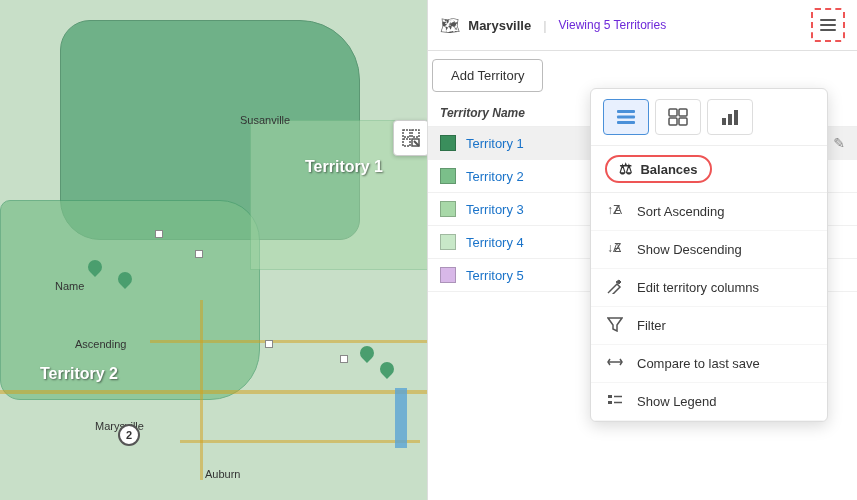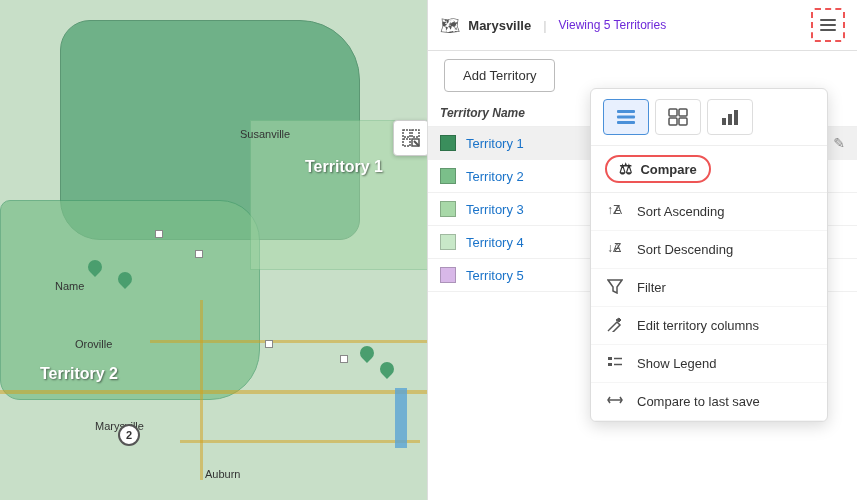--- a/index.html
+++ b/index.html
@@ -53,21 +53,21 @@
     .label-t1 { top: 158px; left: 305px; }
     .label-t2 { top: 365px; left: 40px; }
 
     
     .town-label {
       position: absolute;
       color: #333;
       font-size: 11px;
       pointer-events: none;
     }
-    .town-susanville { top: 128px; left: 240px; }
+    .town-susanville { top: 114px; left: 240px; }
     .town-chico { top: 280px; left: 55px; }
     .town-oroville { top: 338px; left: 75px; }
     .town-marysville { top: 420px; left: 95px; }
     .town-auburn { top: 468px; left: 205px; }
 
     
     .circle-badge {
       position: absolute;
       width: 22px; height: 22px;
       border-radius: 50%;
@@ -164,21 +164,21 @@
       display: flex; flex-direction: column; gap: 3px;
     }
     .hamburger-line {
       width: 16px; height: 2px;
       background: #555;
       border-radius: 1px;
     }
 
     
     .add-territory-btn {
-      margin: 8px 16px;
+      margin: 8px 4px;
       padding: 8px 18px;
       border: 1.5px solid #bbb;
       background: #fff;
       border-radius: 4px;
       cursor: pointer;
       font-size: 13px;
       color: #333;
       text-align: center;
       width: fit-content;
     }
@@ -330,21 +330,21 @@
   <div class="map-road-v" style="top:300px;left:200px;height:180px;width:3px;"></div>
   <div class="map-road-h" style="top:440px;left:180px;width:240px;height:3px;"></div>
 
   <div class="blue-strip" style="top:388px;left:395px;width:12px;height:60px;"></div>
 
   <div class="map-label label-t1">Territory 1</div>
   <div class="map-label label-t2">Territory 2</div>
 
   <div class="town-label town-susanville">Susanville</div>
   <div class="town-label town-chico">Name</div>
-  <div class="town-label town-oroville">Oroville</div>
+  <div class="town-label town-oroville">Ascending</div>
   <div class="town-label town-marysville" style="top:420px;left:95px;">Marysville</div>
   <div class="town-label town-auburn">Auburn</div>
 
   <div class="circle-badge">2</div>
 
   <div class="map-pin pin1"></div>
   <div class="map-pin pin2"></div>
   <div class="map-pin pin3"></div>
   <div class="map-pin pin4"></div>
 
@@ -437,79 +437,79 @@
         <rect x="2" y="10" width="4" height="7" fill="#555"></rect>
         <rect x="8" y="6" width="4" height="11" fill="#555"></rect>
         <rect x="14" y="2" width="4" height="15" fill="#555"></rect>
       </svg>
     </div>
   </div>
 
   <div class="balances-item">
     <div class="balances-badge">
       <span class="balances-icon">⚖</span>
-      <span>Compare</span>
+      <span>Balances</span>
     </div>
   </div>
 
   <div class="menu-item">
     <span class="menu-item-icon">
       <svg width="16" height="16" viewBox="0 0 16 16" fill="none">
         <text x="0" y="12" font-size="12" fill="#555">↑Z</text>
         <text x="7" y="12" font-size="12" fill="#555">A</text>
       </svg>
     </span>
     <span class="menu-item-label">Sort Ascending</span>
   </div>
 
   <div class="menu-item">
     <span class="menu-item-icon">
       <svg width="16" height="16" viewBox="0 0 16 16" fill="none">
         <text x="0" y="12" font-size="12" fill="#555">↓A</text>
         <text x="7" y="12" font-size="12" fill="#555">Z</text>
       </svg>
     </span>
-    <span class="menu-item-label">Sort Descending</span>
-  </div>
-
-  <div class="menu-item">
-    <span class="menu-item-icon">
-      <svg width="16" height="16" viewBox="0 0 16 16">
-        <polygon points="1,2 15,2 10,9 10,15 6,13 6,9" fill="none" stroke="#555" stroke-width="1.5"></polygon>
-      </svg>
-    </span>
-    <span class="menu-item-label">Filter</span>
+    <span class="menu-item-label">Show Descending</span>
   </div>
 
   <div class="menu-item">
     <span class="menu-item-icon">
       <svg width="16" height="16" viewBox="0 0 16 16">
         <path d="M2 14 L10 6 L13 9 L5 17" stroke="#555" stroke-width="1.5" fill="none"></path>
         <path d="M9 4 L12 2 L14 4 L12 6 Z" stroke="#555" stroke-width="1" fill="#555"></path>
         <line x1="2" y1="14" x2="1" y2="15" stroke="#555" stroke-width="1.5"></line>
       </svg>
     </span>
     <span class="menu-item-label">Edit territory columns</span>
+  </div>
+
+  <div class="menu-item">
+    <span class="menu-item-icon">
+      <svg width="16" height="16" viewBox="0 0 16 16">
+        <polygon points="1,2 15,2 10,9 10,15 6,13 6,9" fill="none" stroke="#555" stroke-width="1.5"></polygon>
+      </svg>
+    </span>
+    <span class="menu-item-label">Filter</span>
+  </div>
+
+  <div class="menu-item">
+    <span class="menu-item-icon">
+      <svg width="16" height="16" viewBox="0 0 16 16">
+        <line x1="1" y1="8" x2="15" y2="8" stroke="#555" stroke-width="1.5"></line>
+        <polyline points="3,5 1,8 3,11" fill="none" stroke="#555" stroke-width="1.5"></polyline>
+        <polyline points="13,5 15,8 13,11" fill="none" stroke="#555" stroke-width="1.5"></polyline>
+      </svg>
+    </span>
+    <span class="menu-item-label">Compare to last save</span>
   </div>
 
   <div class="menu-item">
     <span class="menu-item-icon">
       <svg width="16" height="16" viewBox="0 0 16 16">
         <rect x="1" y="3" width="4" height="3" fill="#555"></rect>
         <line x1="7" y1="4.5" x2="15" y2="4.5" stroke="#555" stroke-width="1.5"></line>
         <rect x="1" y="9" width="4" height="3" fill="#555"></rect>
         <line x1="7" y1="10.5" x2="15" y2="10.5" stroke="#555" stroke-width="1.5"></line>
       </svg>
     </span>
     <span class="menu-item-label">Show Legend</span>
   </div>
-
-  <div class="menu-item">
-    <span class="menu-item-icon">
-      <svg width="16" height="16" viewBox="0 0 16 16">
-        <line x1="1" y1="8" x2="15" y2="8" stroke="#555" stroke-width="1.5"></line>
-        <polyline points="3,5 1,8 3,11" fill="none" stroke="#555" stroke-width="1.5"></polyline>
-        <polyline points="13,5 15,8 13,11" fill="none" stroke="#555" stroke-width="1.5"></polyline>
-      </svg>
-    </span>
-    <span class="menu-item-label">Compare to last save</span>
-  </div>
 </div>
 
 </body></html>

